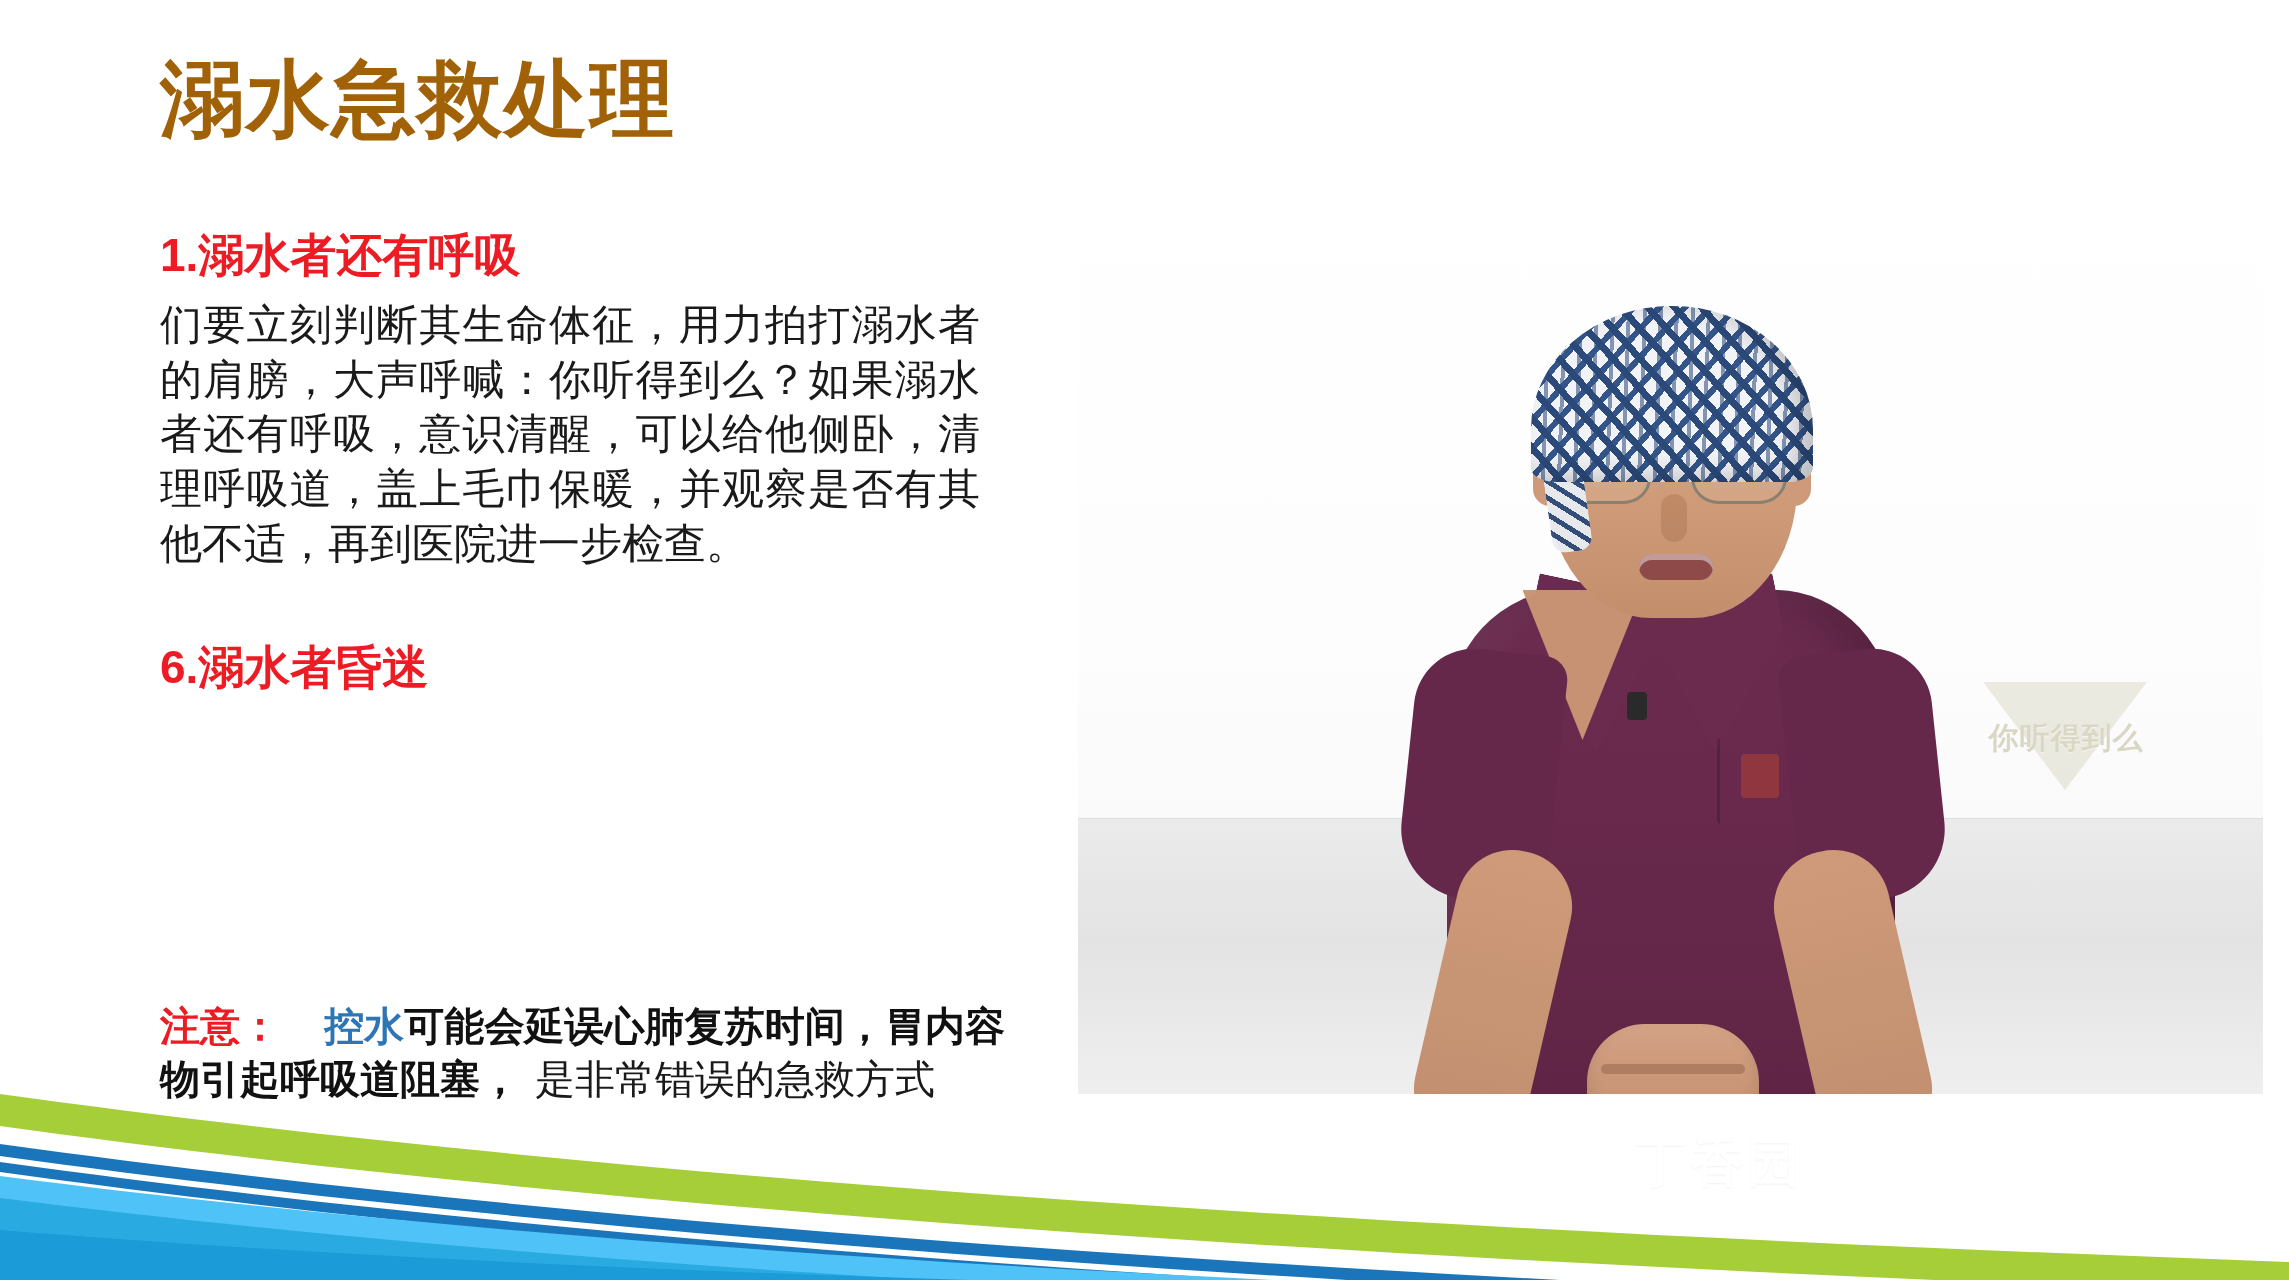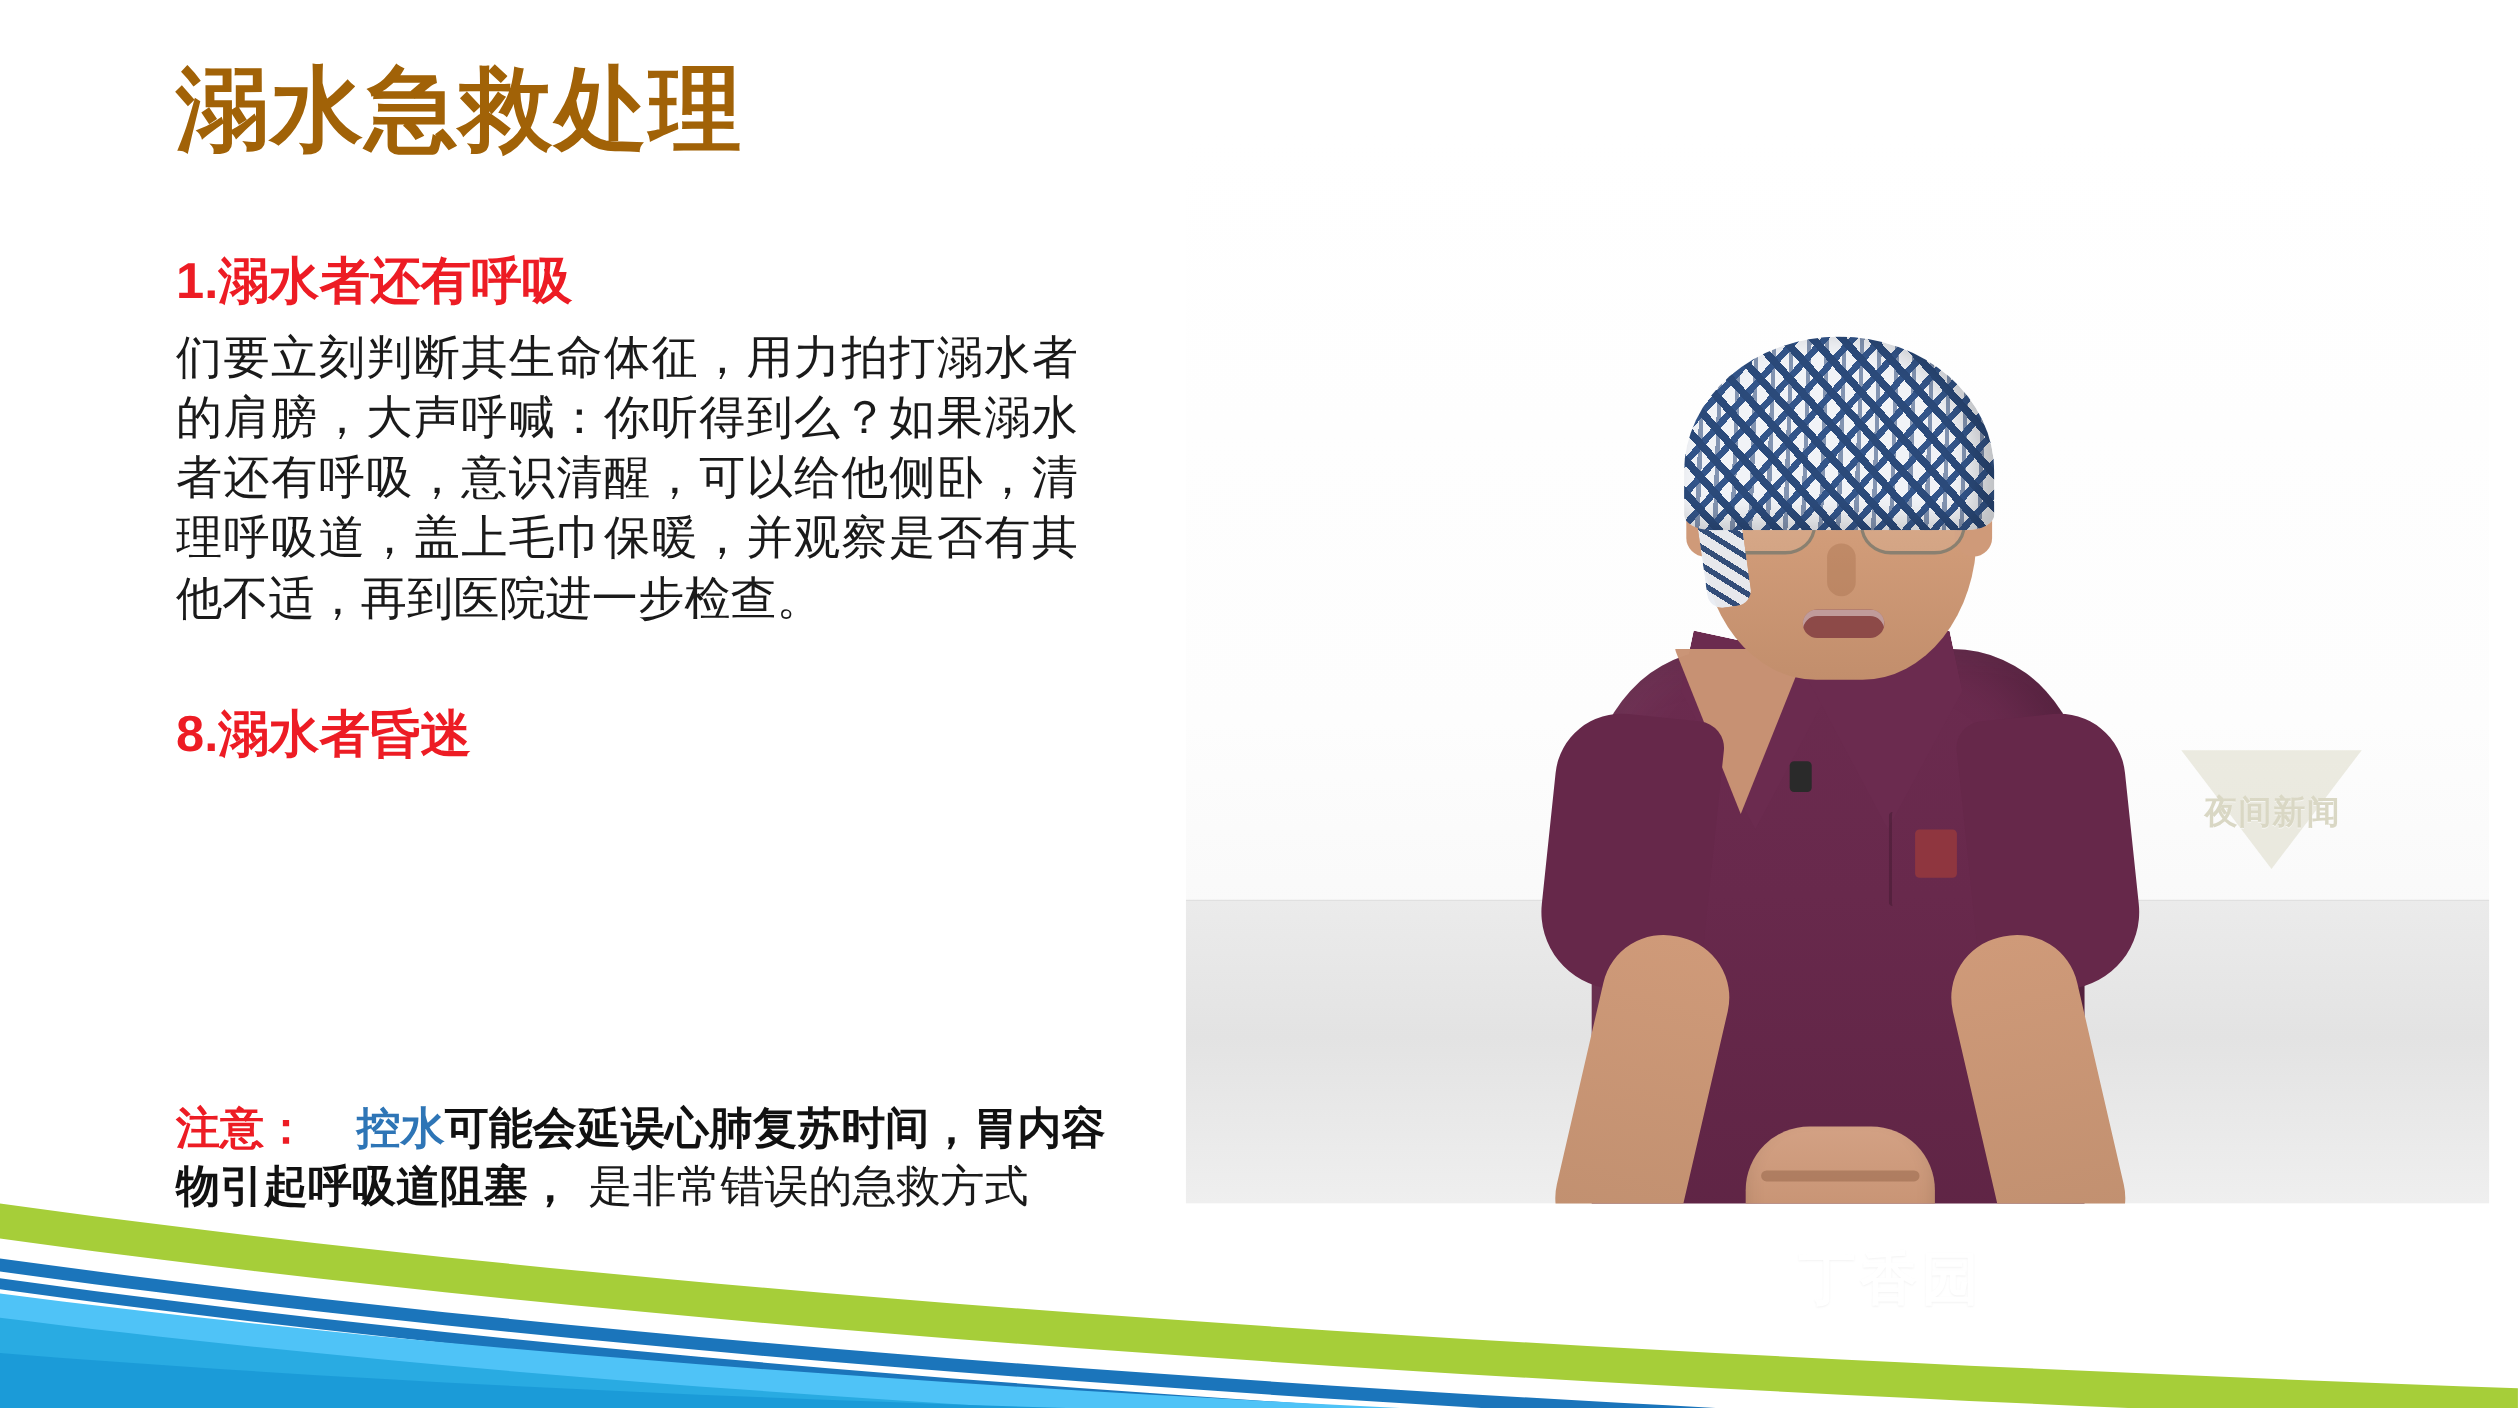--- a/index.html
+++ b/index.html
@@ -173,21 +173,21 @@
   <div class="content">
 
     <div class="page-title">溺水急救处理</div>
 
     <div class="section sec1">
       <div class="sec-head">1.溺水者还有呼吸</div>
       <div class="body-text">们要立刻判断其生命体征，用力拍打溺水者的肩膀，大声呼喊：你听得到么？如果溺水者还有呼吸，意识清醒，可以给他侧卧，清理呼吸道，盖上毛巾保暖，并观察是否有其他不适，再到医院进一步检查。</div>
     </div>
 
     <div class="section sec2">
-      <div class="sec-head">8.溺水者昏迷</div>
+      <div class="sec-head">6.溺水者昏迷</div>
     </div>
 
     <div class="note"><span class="kw-red">注意：</span><span class="kw-blue">控水</span><span class="kw-bold">可能会延误心肺复苏时间，胃内容物引起呼吸道阻塞，</span><span class="kw-plain">是非常错误的急救方式</span></div>
 
   </div>
 
   <div class="video-panel">
     <div class="video-stage"></div>
     <div class="video-lower"></div>
 
@@ -217,21 +217,21 @@
         <div class="bridge"></div>
       </div>
       <div class="nose"></div>
       <div class="mouth"></div>
       <div class="cap-tail"></div>
       <div class="cap"></div>
     </div>
 
     <div class="tv-logo">
       <div class="tri"></div>
-      <div class="txt">夜间新闻</div>
+      <div class="txt">你听得到么</div>
     </div>
   </div>
 
   <div class="ribbon">
     <svg viewBox="0 0 2289 200" preserveAspectRatio="none" aria-hidden="true">
       <path d="M0,14 C620,100 1400,150 2289,182 L2289,200 L0,200 Z" fill="#ffffff"></path>
       <path d="M0,14 C620,100 1400,150 2289,182 L2289,214 C1400,182 620,132 0,46 Z" fill="#A6CE39"></path>
       <path d="M0,64 C620,150 1400,200 2289,232 L2289,244 C1400,212 620,162 0,76 Z" fill="#1B75BB"></path>
       <path d="M0,82 C620,168 1400,218 2289,250 L2289,260 C1400,228 620,178 0,92 Z" fill="#1B75BB"></path>
       <path d="M0,96 C620,176 1400,214 2289,236 L2289,200 L0,200 Z" fill="#4FC3F7"></path>

